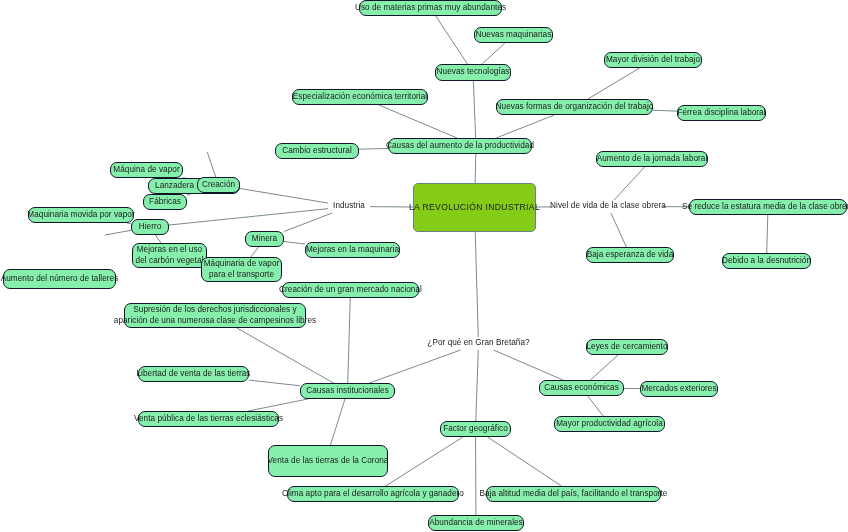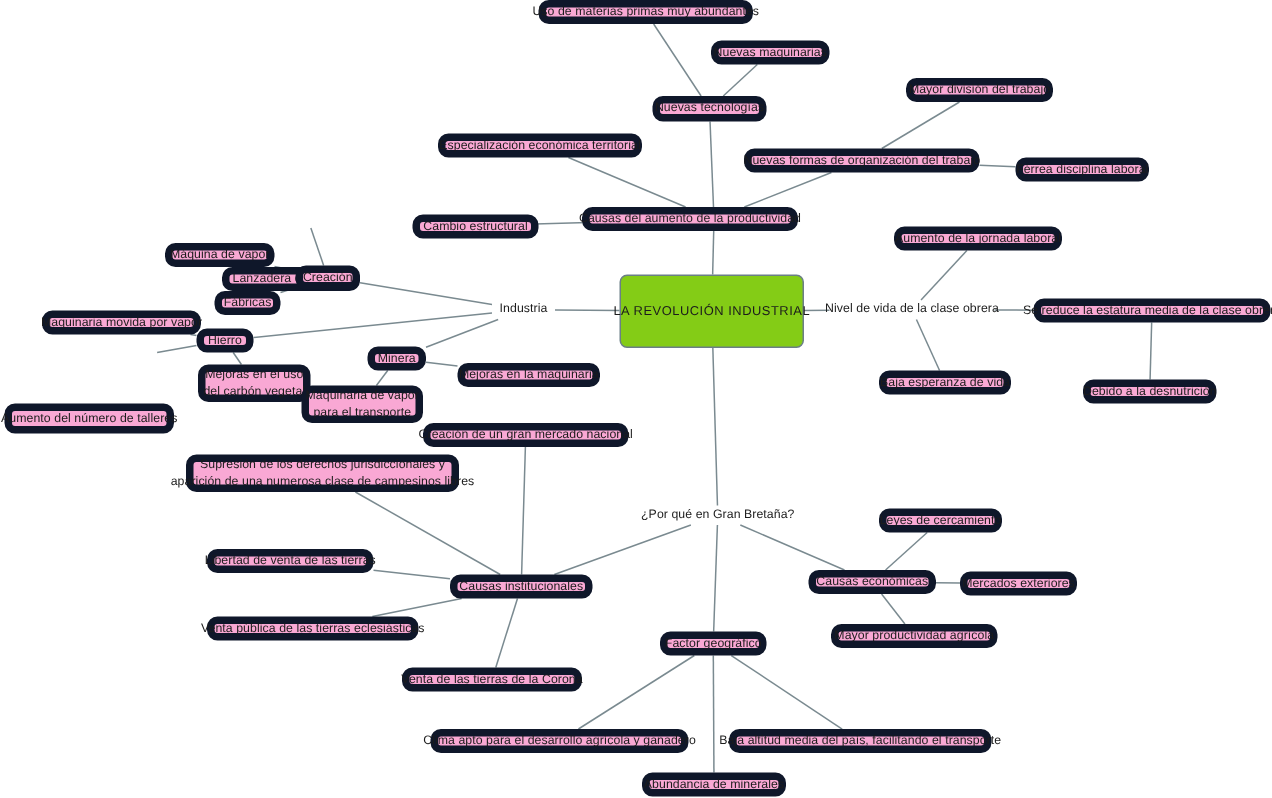--- a/index.html
+++ b/index.html
@@ -19,22 +19,22 @@
     position: absolute;
     left: 0;
     top: 0;
     width: 848px;
     height: 532px;
     pointer-events: none;
   }
   .node {
     position: absolute;
     box-sizing: border-box;
-    background: #f9a8d4;
-    border: 5px solid #0f172a;
+    background: #86efac;
+    border: 1px solid #0f172a;
     border-radius: 7px;
     color: #1c1c1c;
     font-size: 8.2px;
     line-height: 10.5px;
     text-align: center;
     display: flex;
     align-items: center;
     justify-content: center;
     padding: 2px 6px;
     white-space: pre;
@@ -136,18 +136,18 @@
 aparición de una numerosa clase de campesinos libres</div>
       <div class="node plain" style="left: 431px; top: 337px; width: 95px; height: 13px;">¿Por qué en Gran Bretaña?</div>
       <div class="node" style="left: 586px; top: 339px; width: 82px; height: 16px;">Leyes de cercamiento</div>
       <div class="node" style="left: 138px; top: 366px; width: 111px; height: 16px; text-align: right;">Libertad de venta de las tierras</div>
       <div class="node" style="left: 300px; top: 383px; width: 95px; height: 16px;">Causas institucionales</div>
       <div class="node" style="left: 539px; top: 380px; width: 85px; height: 16px;">Causas económicas</div>
       <div class="node" style="left: 640px; top: 381px; width: 78px; height: 16px;">Mercados exteriores</div>
       <div class="node" style="left: 138px; top: 411px; width: 141px; height: 16px;">Venta pública de las tierras eclesiásticas</div>
       <div class="node" style="left: 554px; top: 416px; width: 111px; height: 16px;">Mayor productividad agrícola</div>
       <div class="node" style="left: 440px; top: 421px; width: 71px; height: 16px;">Factor geográfico</div>
-      <div class="node" style="left: 268px; top: 445px; width: 120px; height: 16px;">Venta de las tierras de la Corona</div>
+      <div class="node" style="left: 268px; top: 445px; width: 120px; height: 32px;">Venta de las tierras de la Corona</div>
       <div class="node" style="left: 287px; top: 486px; width: 172px; height: 16px;">Clima apto para el desarrollo agrícola y ganadero</div>
       <div class="node" style="left: 486px; top: 486px; width: 175px; height: 16px;">Baja altitud media del país, facilitando el transporte</div>
       <div class="node" style="left: 428px; top: 515px; width: 96px; height: 16px;">Abundancia de minerales</div>
     </div>
 </div>
 
 </body></html>

